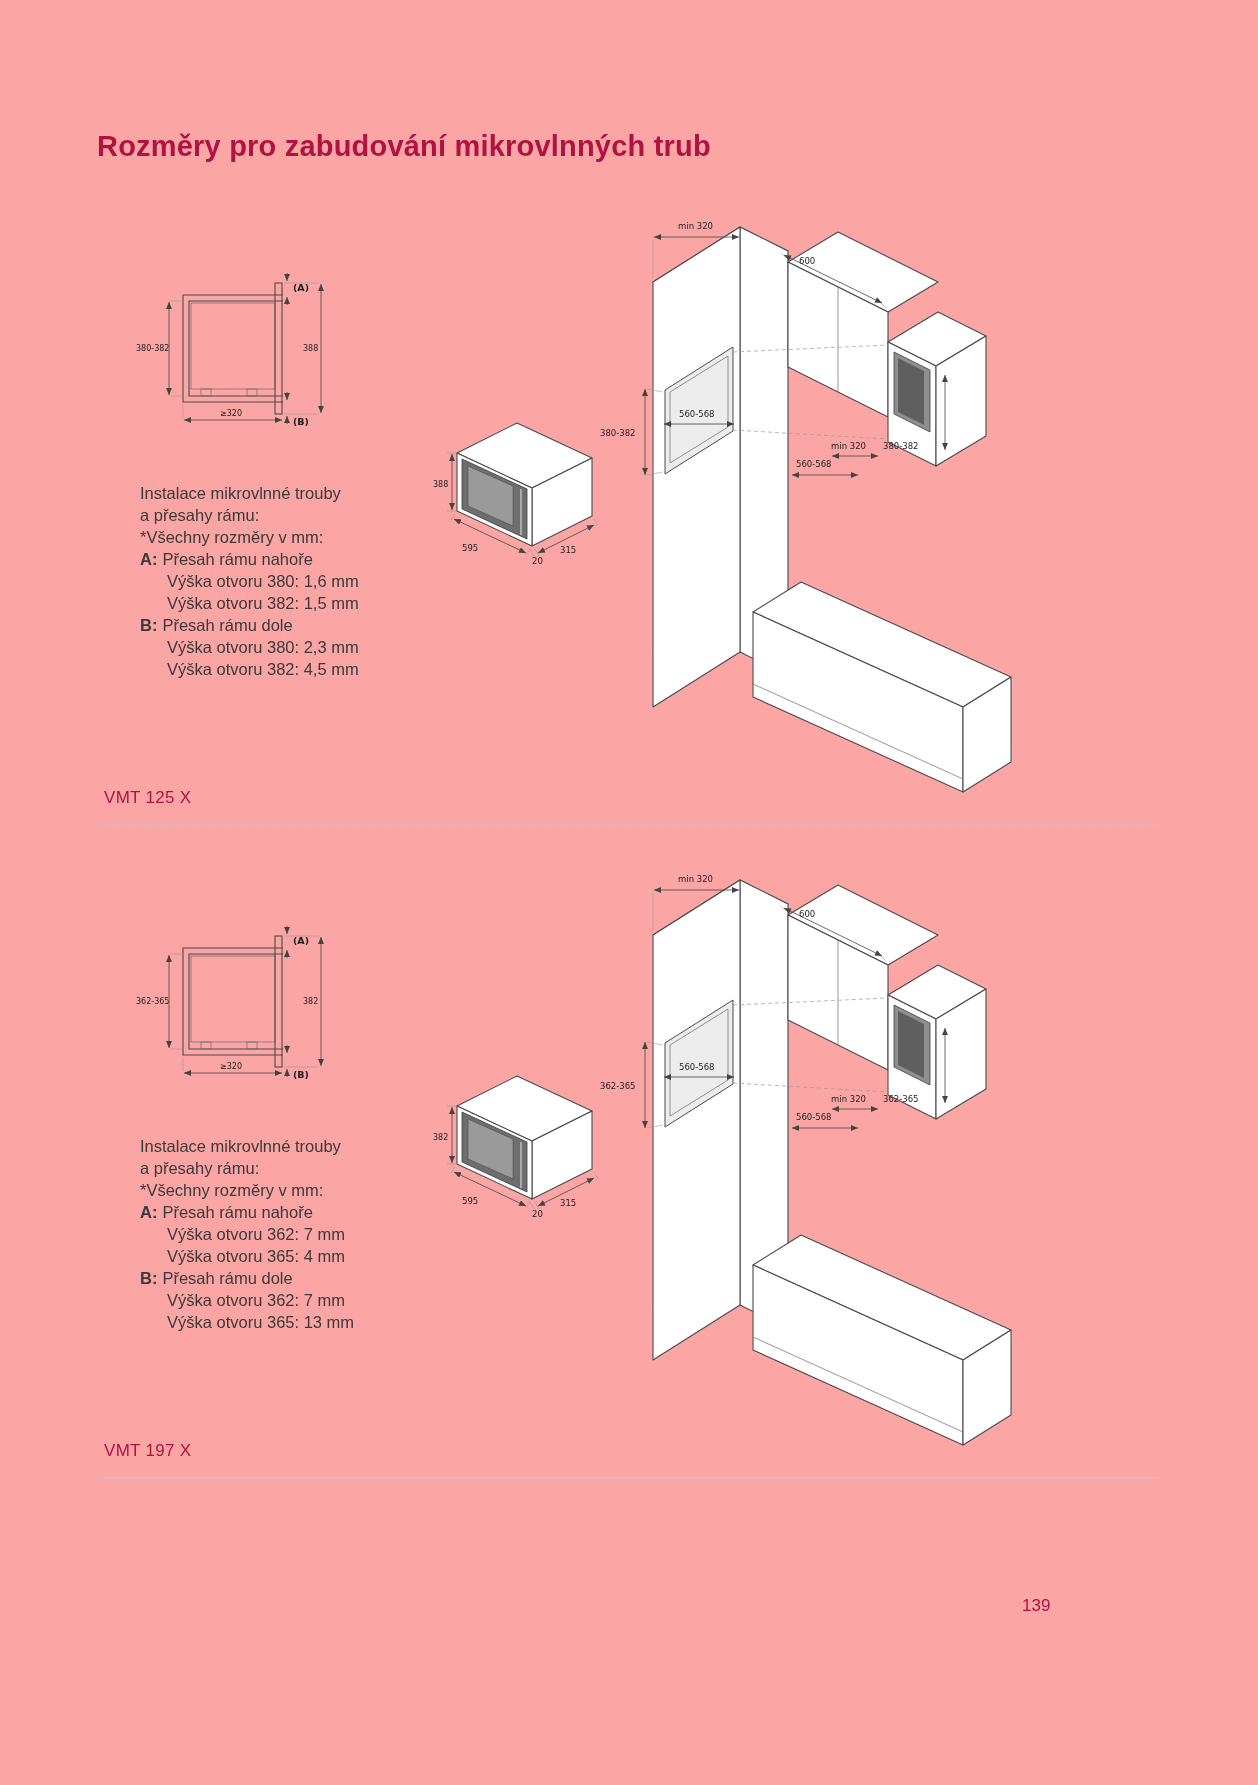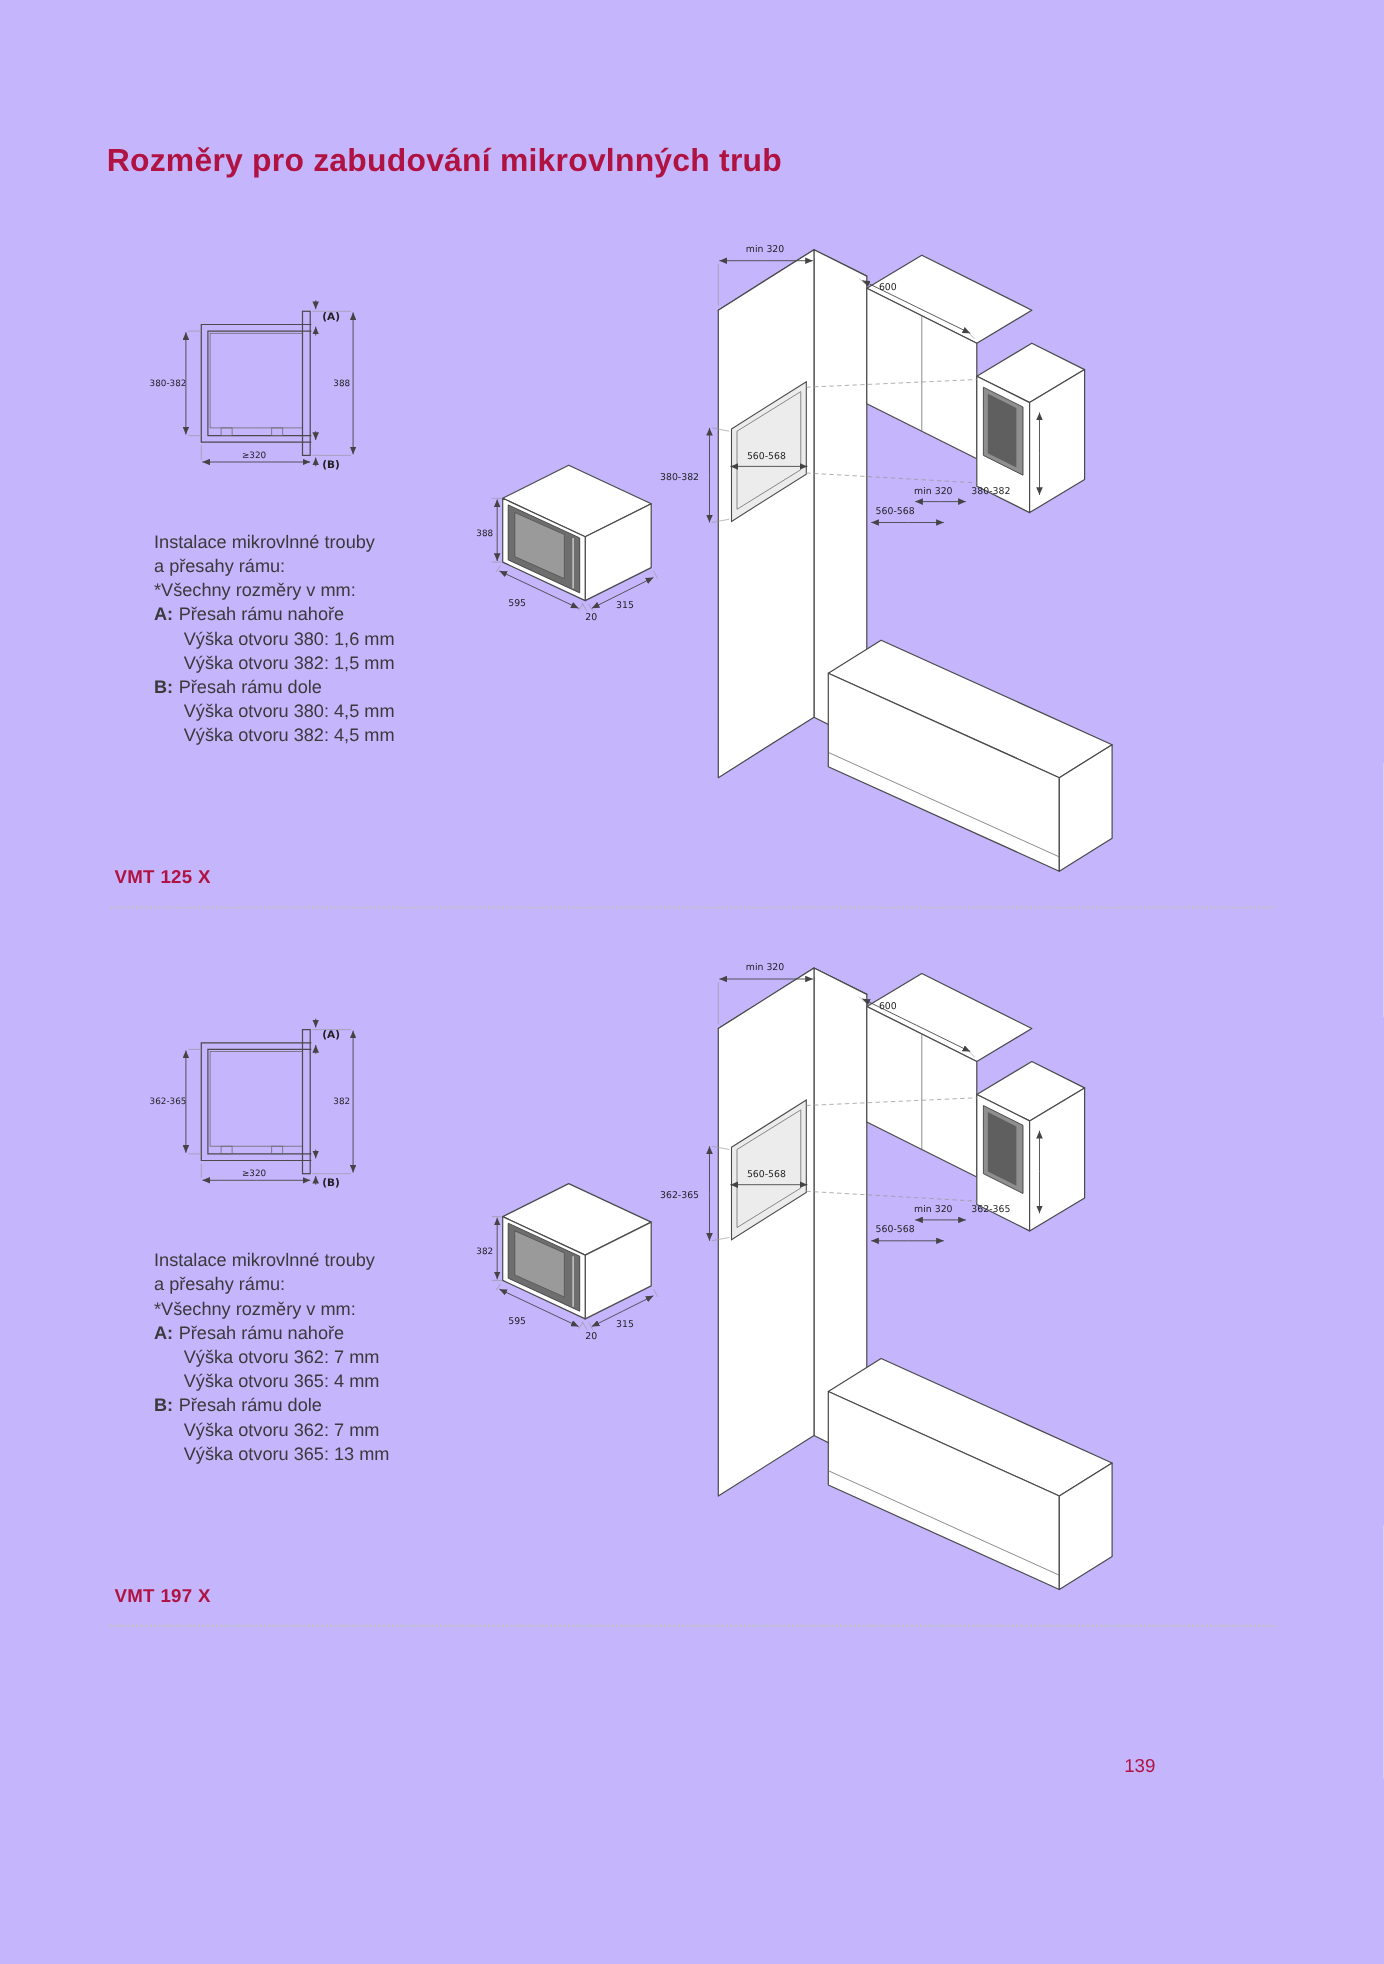--- a/index.html
+++ b/index.html
@@ -1,28 +1,28 @@
 <!DOCTYPE html>
 <html style="--accent: #b01342;"><head>
 <meta charset="utf-8">
 <style>
   * { margin:0; padding:0; box-sizing:border-box; }
   html,body { background:#ffffff; }
   body { font-family:"Liberation Sans","DejaVu Sans",sans-serif; color:#3a3a3a; }
-  .page { position:relative; width:1258px; height:1785px; background:#c4b5fd; margin:0 auto; overflow:hidden;padding-left:24px; }
+  .page { position:relative; width:1258px; height:1785px; background:#fca5a5; margin:0 auto; overflow:hidden;padding-left:24px; }
   .title { position:absolute; left:97px; top:130px; font-size:29px; font-weight:bold; color:var(--accent,#b01342); letter-spacing:.2px; }
   .block { position:absolute; left:0; width:1258px; height:653px; }
   #s0 { top:190px; } #s1 { top:843px; }
   .sideview { position:absolute; left:135px; top:65px; width:250px; height:195px; }
   .oven { position:absolute; left:432px; top:208px; width:195px; height:170px; }
   .cab { position:absolute; left:593px; top:22px; width:430px; height:600px; }
   .instr { position:absolute; left:140px; top:292px; font-size:16.5px; line-height:22px; color:#3a3a3a; }
   .il .bl { font-weight:bold; margin-right:5px; }
   .ind { padding-left:27px; }
-  .model { position:absolute; left:104px; top:598px; font-size:17px; font-weight:bold; color:var(--accent,#b01342); letter-spacing:.3px; }
+  .model { position:absolute; left:104px; top:598px; font-size:17px; font-weight:normal; color:var(--accent,#b01342); letter-spacing:.3px; }
   .rule { position:absolute; left:100px; right:100px; top:634px; border-top:2px dotted #c3c3c3; }
   .pagenum { position:absolute; left:1022px; top:1596px; font-size:17px; color:var(--accent,#b01342); }
   
   svg .f   { fill:#ffffff; stroke:#4a4a4a; stroke-width:1.1; stroke-linejoin:round; }
   svg .ln  { fill:none; stroke:#4a4a4a; stroke-width:1.1; }
   svg .tn  { fill:none; stroke:#6a6a6a; stroke-width:0.7; }
   svg .dim { stroke:#444444; stroke-width:0.8; fill:none; }
   svg .ext { stroke:#999999; stroke-width:0.6; fill:none; }
   svg .dsh { stroke:#9a9a9a; stroke-width:0.7; stroke-dasharray:4 3; fill:none; }
   svg text { font-family:"DejaVu Sans",sans-serif; font-size:8.5px; fill:#1f1f1f; }
@@ -76,21 +76,21 @@
     </svg>
 
     <div class="instr">
       <div class="il">Instalace mikrovlnné trouby</div>
       <div class="il">a přesahy rámu:</div>
       <div class="il">*Všechny rozměry v mm:</div>
       <div class="il"><span class="bl">A:</span><span>Přesah rámu nahoře</span></div>
       <div class="il ind">Výška otvoru 380: 1,6 mm</div>
       <div class="il ind">Výška otvoru 382: 1,5 mm</div>
       <div class="il"><span class="bl">B:</span><span>Přesah rámu dole</span></div>
-      <div class="il ind">Výška otvoru 380: 4,5 mm</div>
+      <div class="il ind">Výška otvoru 380: 2,3 mm</div>
       <div class="il ind">Výška otvoru 382: 4,5 mm</div>
     </div>
 
     <svg class="oven" viewBox="0 0 195 170">
       <defs>
         <marker id="aw0o" markerWidth="8" markerHeight="6" refX="7" refY="3" orient="auto" markerUnits="userSpaceOnUse">
             <path d="M0,0 L7,3 L0,6 Z" fill="#444"></path>
           </marker>
       </defs>
       <g>

